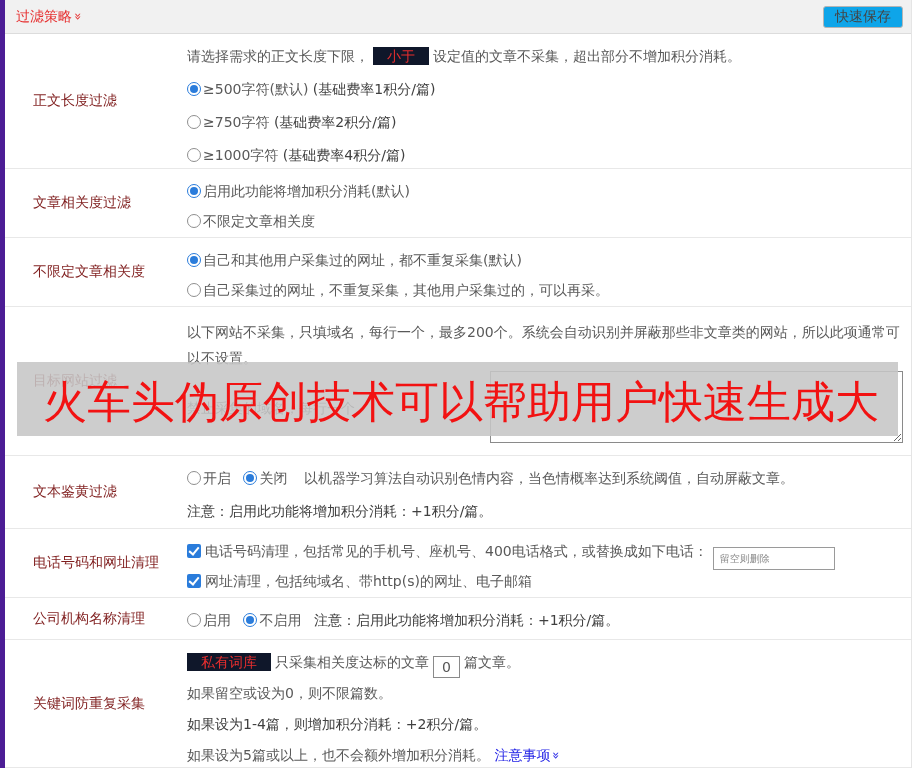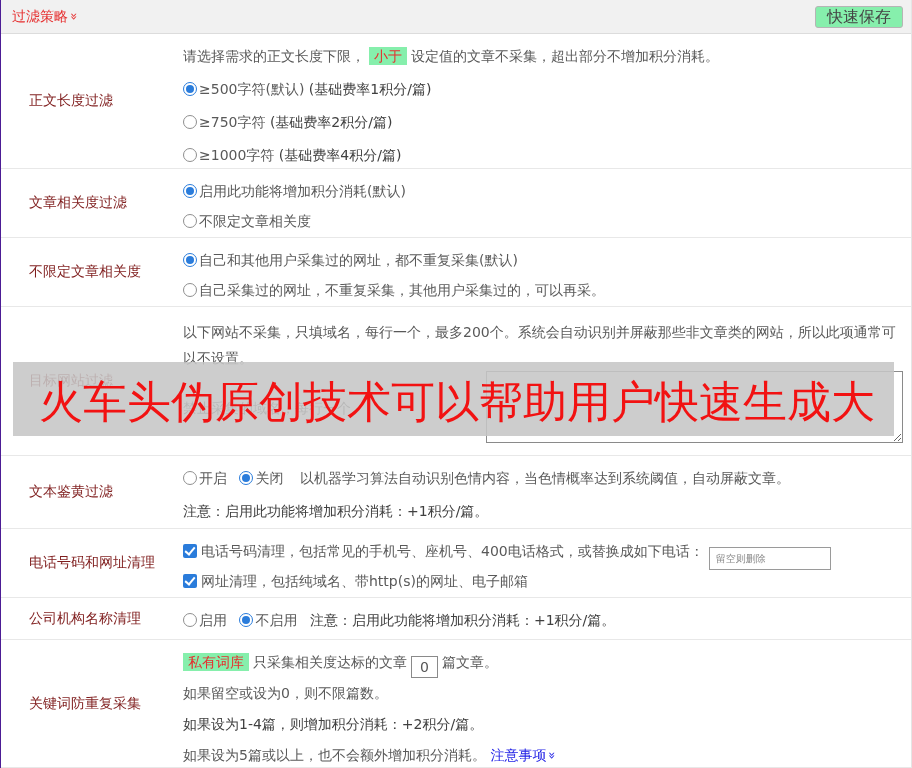--- a/index.html
+++ b/index.html
@@ -2,39 +2,39 @@
 <html><head>
 <meta charset="utf-8">
 <style>
   * { margin:0; padding:0; box-sizing:border-box; }
   html,body { width:912px; height:768px; }
   body {
     font-family:"DejaVu Sans","Liberation Sans",sans-serif;
     font-size:14px; color:#595959; background:#fff;
     position:relative; overflow:hidden;
   }
-  .page { width:912px; height:768px; border-left:1px solid #4c1d95; border-right:1px solid #e5e5e5; position:relative; background:#fff; }
+  .page { width:912px; height:768px; border-left:5px solid #4c1d95; border-right:1px solid #e5e5e5; position:relative; background:#fff; }
 
   .header { height:34px; background:#f1f1f1; border-bottom:1px solid #dcdcdc;
     display:flex; align-items:center; justify-content:space-between; padding:0 8px 0 11px; }
   .header-title { color:#e62e2e; display:flex; align-items:center; cursor:pointer; }
   .chev { display:inline-block; transform:rotate(90deg); font-size:13px; line-height:1; margin-left:3px; }
-  .save-btn { background:#86efac; border:1px solid #b5b5b5; border-radius:3px; height:22px;
-    padding:0 11px; font-size:16px; color:#444; font-family:inherit; cursor:pointer; }
+  .save-btn { background:#0ea5e9; border:1px solid #b5b5b5; border-radius:3px; height:22px;
+    padding:0 11px; font-size:14px; color:#444; font-family:inherit; cursor:pointer; }
 
   .row { display:flex; border-bottom:1px solid #e8e8e8; overflow:hidden; }
   .row:last-child { border-bottom:none; }
   .row-label { width:170px; flex-shrink:0; display:flex; align-items:center; padding-left:28px; color:#7f1d1d; }
   .row-content { flex:1; padding:12px 8px 0 12px; min-width:0; }
   .line { height:20px; line-height:20px; margin-bottom:13px; white-space:nowrap; overflow:visible; }
   .gap10 .line { margin-bottom:10px; }
   .gap11 .line { margin-bottom:11px; }
 
   .red { color:#404040; }
-  .hl { color:#e62e2e; background:#86efac; padding:1px 5px; margin:0 4px; }
+  .hl { color:#e62e2e; background:#0f172a; padding:1px 14px; margin:0 4px; }
   .link { color:#2222e6; cursor:pointer; }
   .blue-chev { color:#2222e6; }
 
   .radio { display:inline-block; width:14px; height:14px; border:1px solid #8f8f8f; border-radius:50%;
     background:#fff; vertical-align:-2px; margin-right:2px; position:relative; cursor:pointer; }
   .radio.checked { border-color:#2a7cdb; }
   .radio.checked::after { content:""; position:absolute; left:2px; top:2px; width:8px; height:8px;
     background:#2a7cdb; border-radius:50%; }
 
   .checkbox { display:inline-block; width:14px; height:14px; background:#2a7cdb; border-radius:2px;

